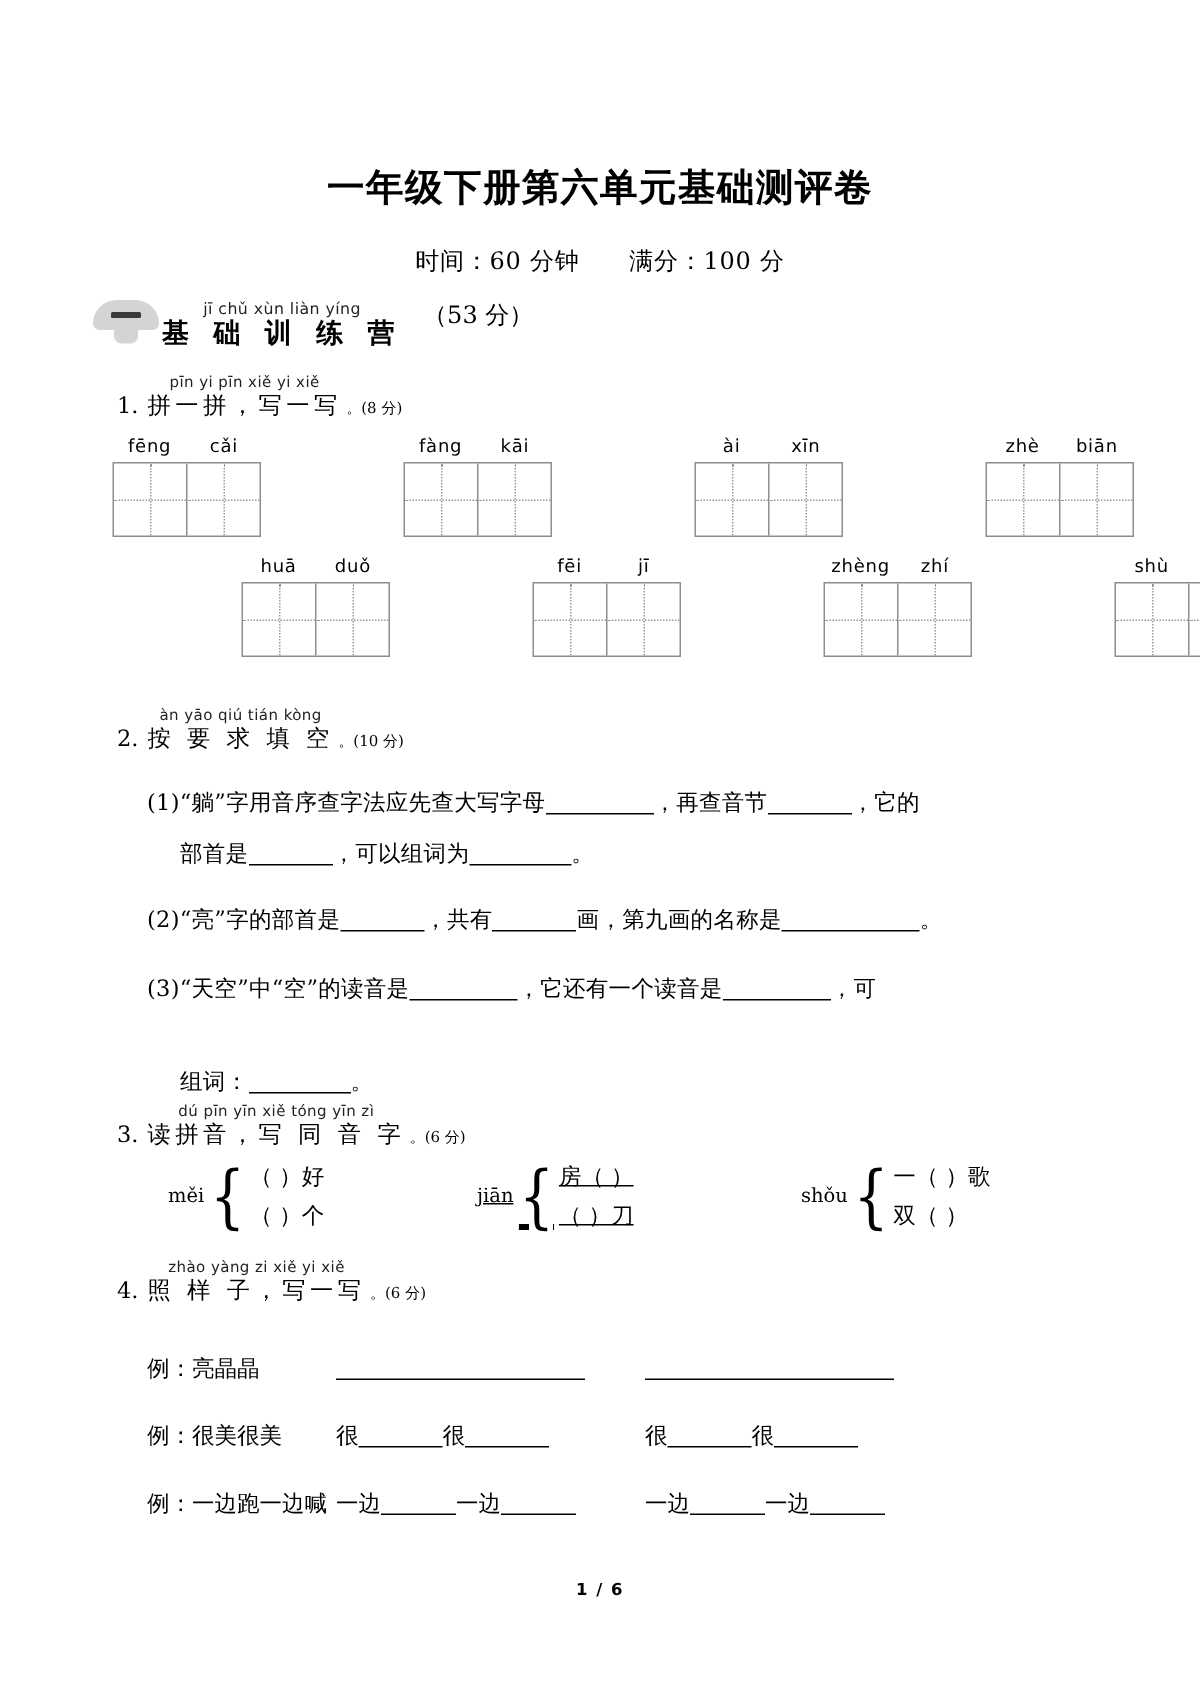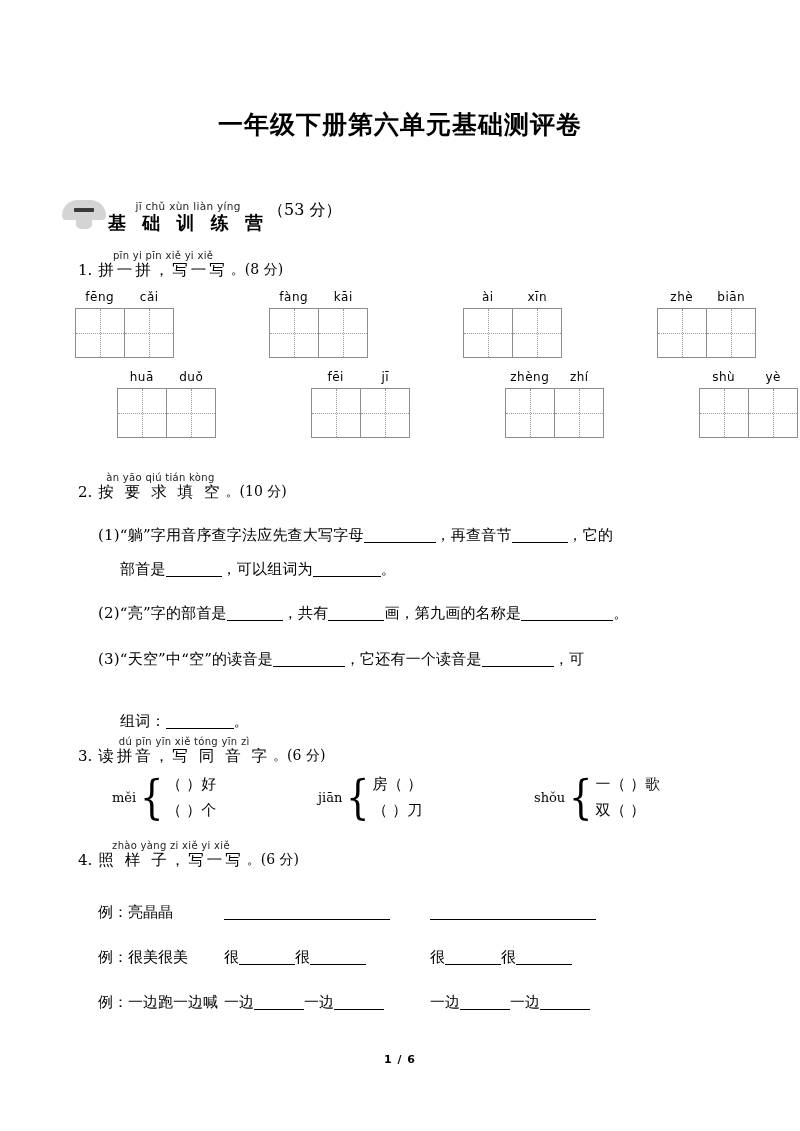--- a/index.html
+++ b/index.html
@@ -82,41 +82,41 @@
     font-family:"DejaVu Sans", sans-serif;
     font-weight:bold;
     font-size:18px;
     line-height:21px;
     letter-spacing:5px;
     white-space:nowrap;
   }
   .section-score {
     font-size:16px;
     font-family:"DejaVu Serif", serif;
-    margin-left:0;
+    margin-left:14px;
     padding-bottom:1px;
   }
 
   
   .qhead { position:absolute; display:flex; align-items:flex-end; }
   .qnum {
     font-family:"DejaVu Serif", serif;
     font-size:15px;
     margin-right:6px;
     padding-bottom:1px;
   }
   .qhead .ruby .hz {
     font-weight:normal;
     font-family:"DejaVu Sans", sans-serif;
     font-size:15.5px;
     line-height:19px;
     letter-spacing:3px;
   }
   .qhead .ruby .py { font-size:10px; line-height:11px; }
-  .qscore { font-size:14px; margin-left:3px; padding-bottom:1px; }
+  .qscore { font-size:10px; margin-left:3px; padding-bottom:1px; }
 
   
   .grid-row { position:absolute; left:0; right:0; display:flex; }
   .grid-item { display:flex; flex-direction:column; align-items:center; }
   .grid-py {
     font-family:"DejaVu Sans", sans-serif;
     font-size:12px;
     line-height:15px;
     letter-spacing:0.5px;
     margin-bottom:3px;
@@ -204,20 +204,25 @@
     color:#b9b9b9;
     letter-spacing:0px;
   }
 </style>
 </head>
 <body>
 
 <div class="page">
 
   <div class="title">一年级下册第六单元基础测评卷</div>
+  <div class="subtitle">
+    <span>时间：60 分钟</span>
+    <span class="gap"></span>
+    <span>满分：100 分</span>
+  </div>
 
   <div class="section-head">
     <div class="badge">
       <div class="cap"></div>
         <div class="stem"></div>
         <div class="dash"></div>
     </div>
     <div class="ruby">
       <span class="py">jī  chǔ xùn liàn yíng</span>
       <span class="hz">基 础 训 练 营</span>
@@ -270,21 +275,21 @@
         <span>zhè</span>
         <span>biān</span>
       </div>
       <div class="tzg">
           <div class="cell"></div>
           <div class="cell"></div>
         </div>
     </div>
   </div>
 
-  <div class="grid-row" style="top:370px; padding-left:117px; gap:95px;">
+  <div class="grid-row" style="top:370px; padding-left:117px; gap:95px;margin-left:44px;">
     <div class="grid-item">
       <div class="grid-py">
         <span>huā</span>
         <span>duǒ</span>
       </div>
       <div class="tzg">
           <div class="cell"></div>
           <div class="cell"></div>
         </div>
     </div>
@@ -357,21 +362,21 @@
   </div>
 
   <div class="brace-group" style="top:771px; left:112px;">
     <span class="brace-py">měi</span>
     <span class="brace">{</span>
     <span class="brace-items">
       <div>（        ）好</div>
       <div>（        ）个</div>
     </span>
   </div>
-  <div class="brace-group" style="top:771px; left:318px;">
+  <div class="brace-group" style="top:771px; left:318px;text-decoration:underline;">
     <span class="brace-py">jiān</span>
     <span class="brace">{</span>
     <span class="brace-items">
       <div>房（        ）</div>
       <div>（        ）刀</div>
     </span>
   </div>
   <div class="brace-group" style="top:771px; left:534px;">
     <span class="brace-py">shǒu</span>
     <span class="brace">{</span>

